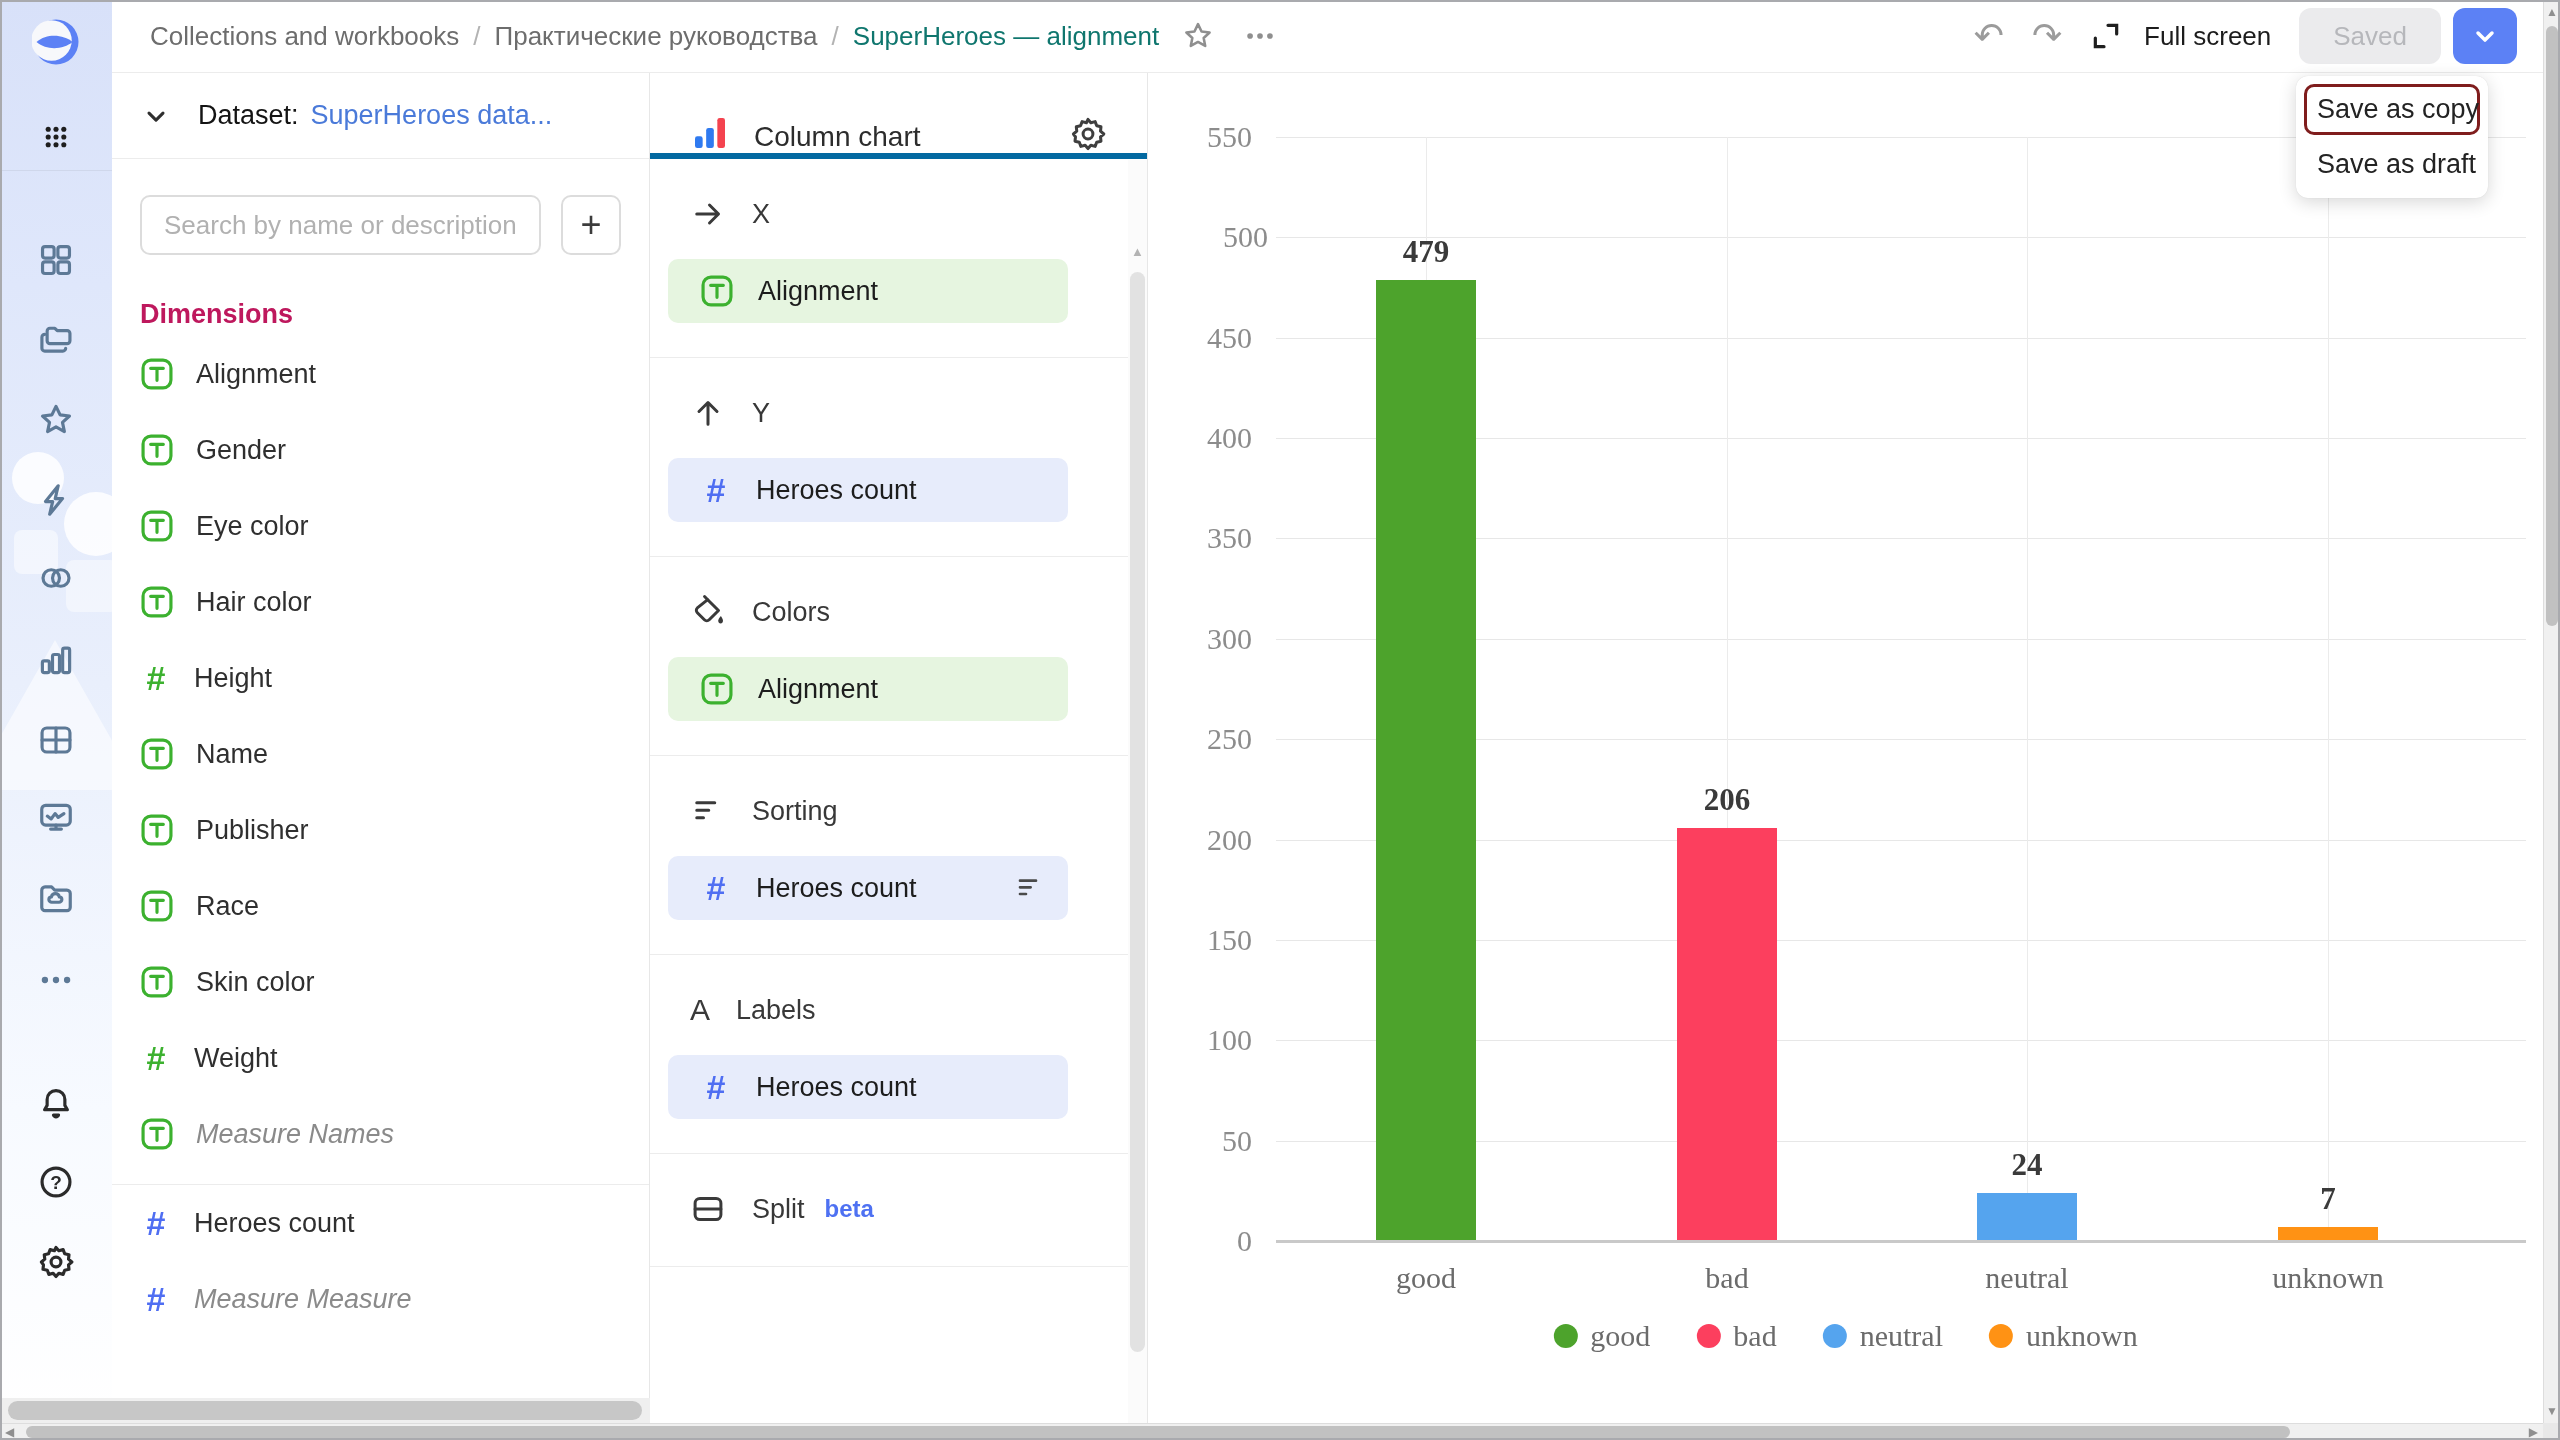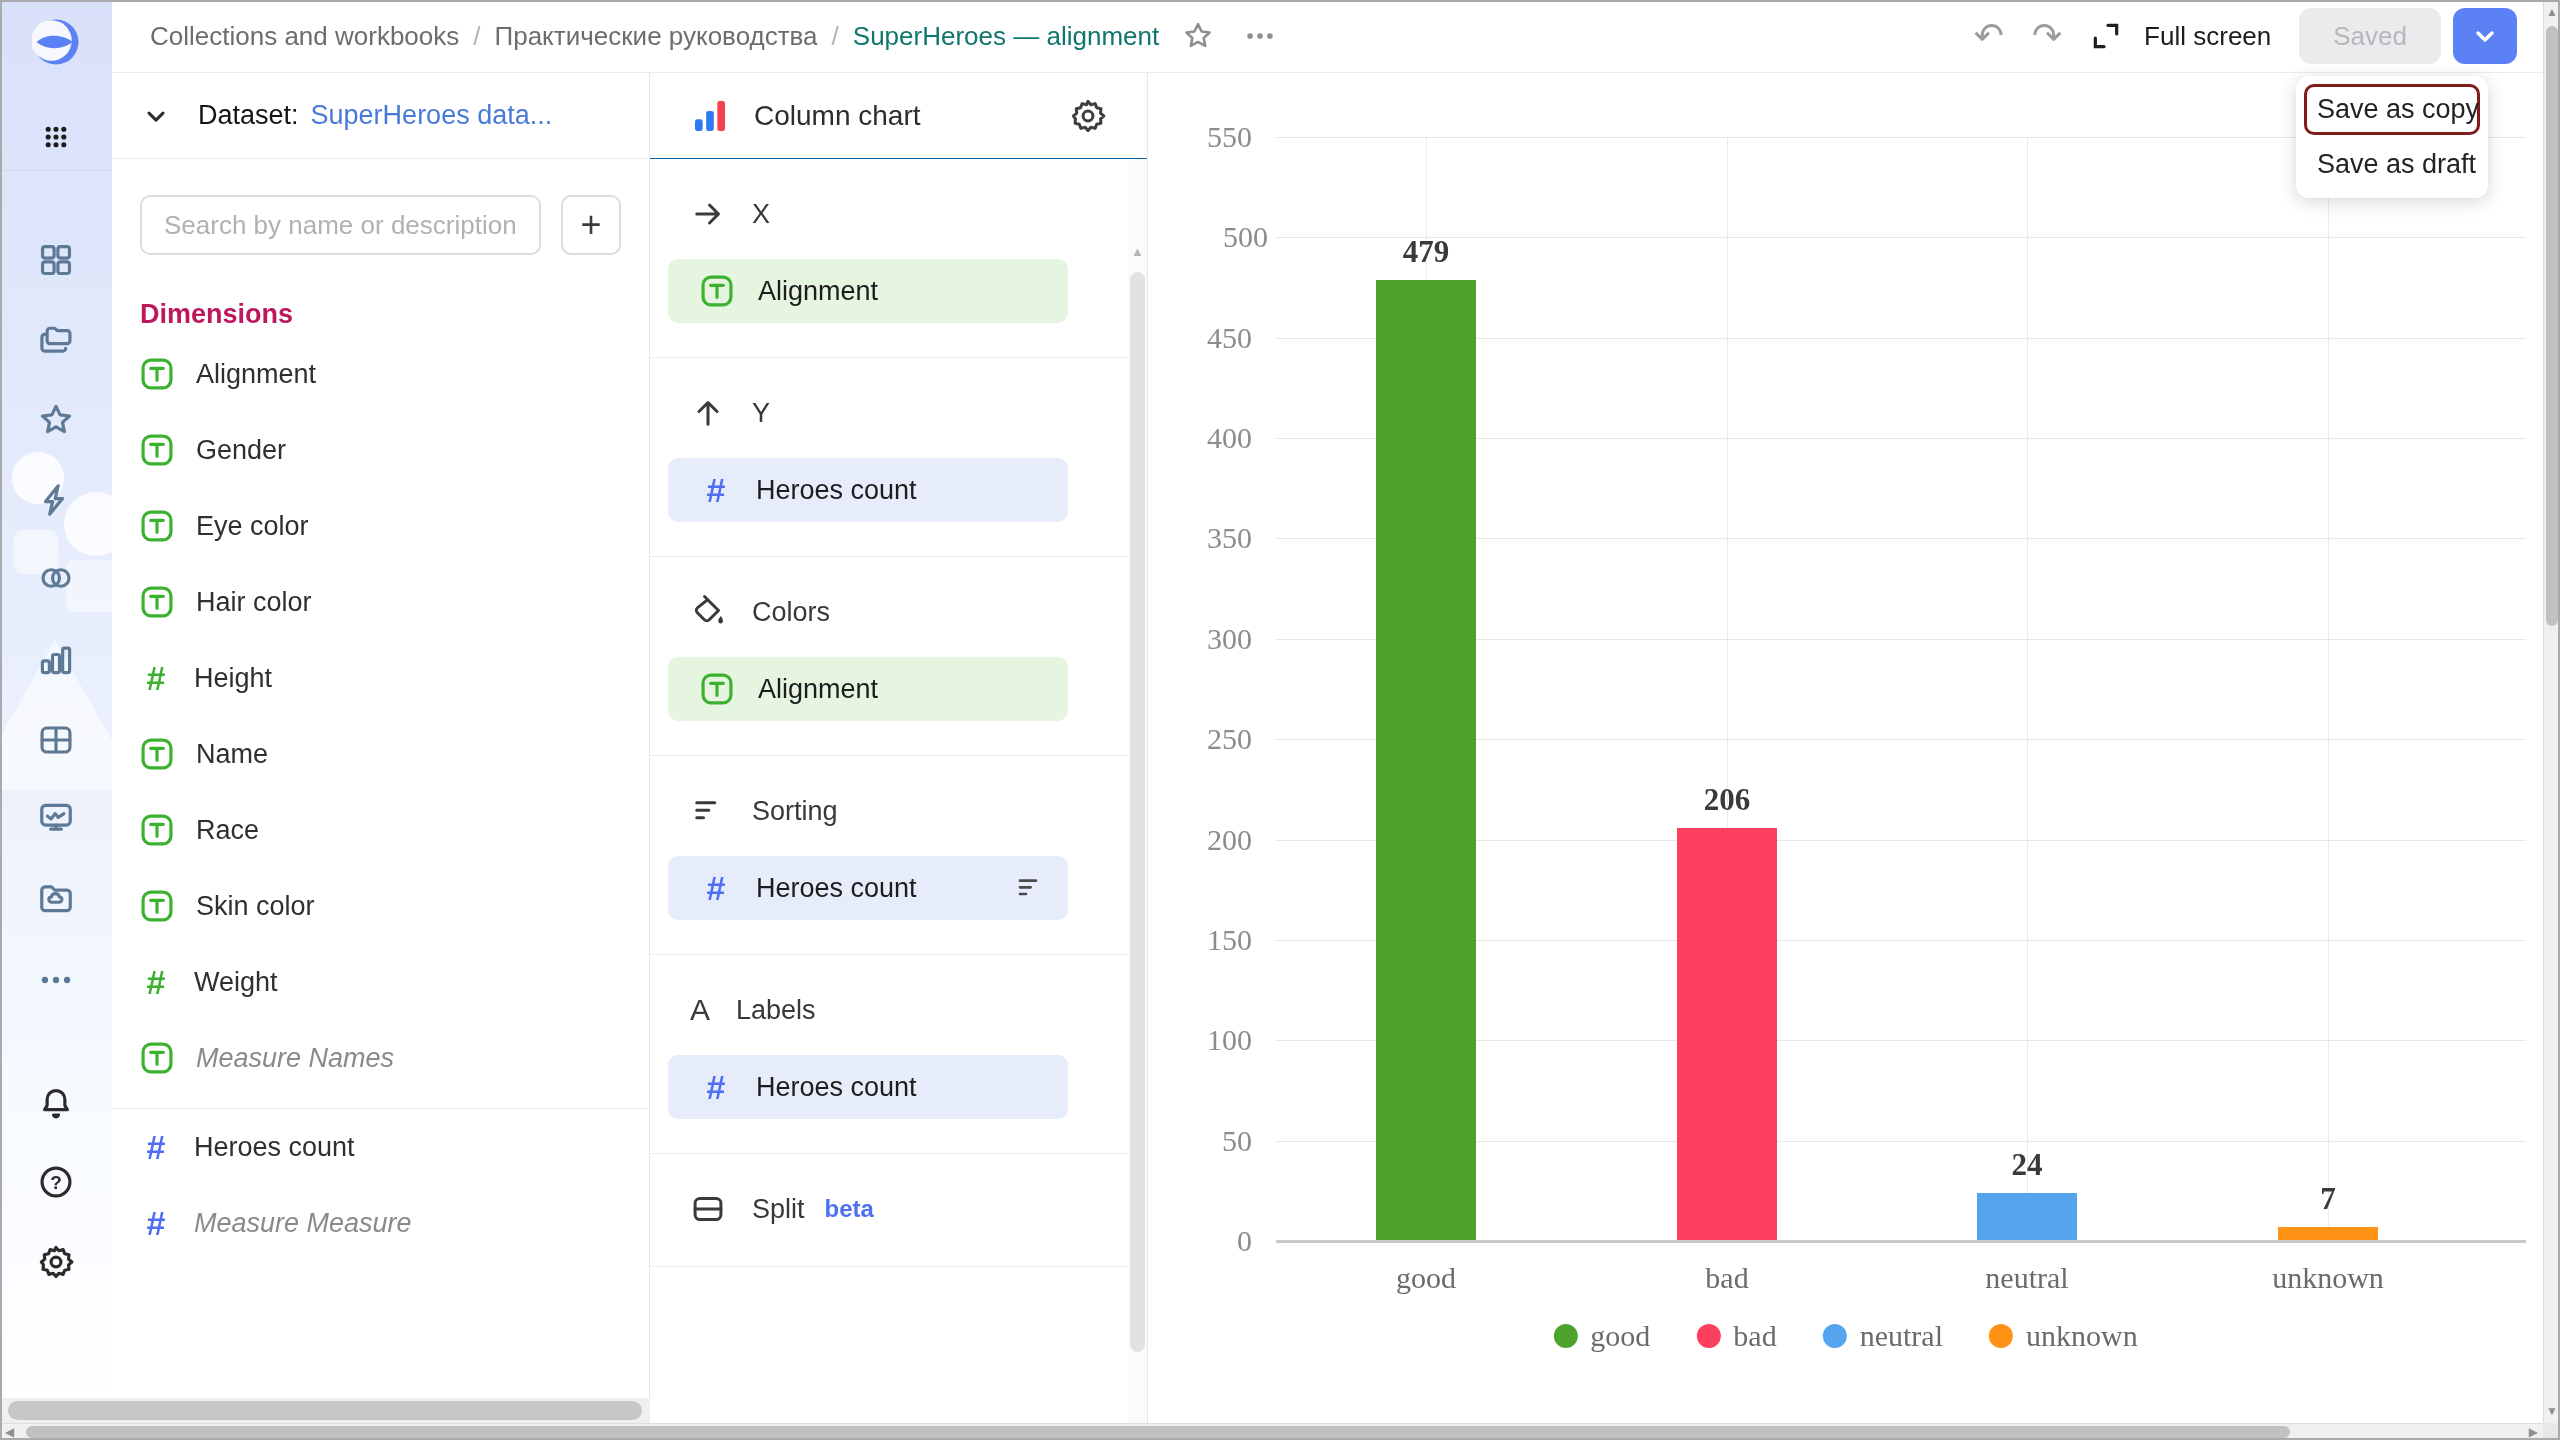--- a/index.html
+++ b/index.html
@@ -87,21 +87,21 @@
   #dim-divider { height:1px; background:#ececec; margin-top:12px; }
 
   #left-hscroll { position:absolute; left:0; top:1398px; width:650px; height:25px; background:#efefef; z-index:7; }
   #left-hscroll .thumb { position:absolute; left:8px; right:8px; top:3px; height:19px; background:#c7c7c7; border-radius:10px; }
 
   
   #config-panel {
     position:absolute; left:650px; top:73px; width:498px; height:1350px;
     background:#fff; border-right:1px solid #e7e7e7; z-index:4; overflow:hidden;
   }
-  #config-header { height:86px; border-bottom:1px solid #0369a1; display:flex; align-items:center; padding:0 40px; }
+  #config-header { height:86px; border-bottom:6px solid #0369a1; display:flex; align-items:flex-end; padding:0 40px; }
   #chart-type-label { font-size:28px; color:#2c2c2c; margin-left:24px; }
   #config-gear { margin-left:auto; }
   .cfg-section { padding:32px 0 34px 0; border-bottom:1px solid #ececec; }
   .cfg-head { display:flex; align-items:center; gap:26px; margin-left:40px; height:46px; }
   .cfg-title { font-size:27px; color:#383838; }
   .cfg-badge { font-size:24px; font-weight:bold; color:#4e71f2; margin-left:-6px; }
   .pill {
     margin:22px 18px 0 18px; width:400px; height:64px; border-radius:10px;
     display:flex; align-items:center; gap:22px; padding:0 22px 0 30px;
   }
@@ -409,20 +409,31 @@
       <div class="field-row">
         <span class="icn">
           <svg width="38" height="38" viewBox="0 0 24 24">
             <g fill="none" stroke="#3cb12f" stroke-width="2" stroke-linecap="round" stroke-linejoin="round">
               <rect x="3.2" y="3.2" width="17.6" height="17.6" rx="5"></rect>
               <path d="M8 8.4h8M12 8.4V16"></path>
             </g>
           </svg>
         </span>
         <span class="flabel">Name</span>
+      </div>
+      <div class="field-row">
+        <span class="icn">
+          <svg width="38" height="38" viewBox="0 0 24 24">
+            <g fill="none" stroke="#3cb12f" stroke-width="2" stroke-linecap="round" stroke-linejoin="round">
+              <rect x="3.2" y="3.2" width="17.6" height="17.6" rx="5"></rect>
+              <path d="M8 8.4h8M12 8.4V16"></path>
+            </g>
+          </svg>
+        </span>
+        <span class="flabel">Publisher</span>
       </div>
       <div class="field-row">
         <span class="icn">
           <svg width="38" height="38" viewBox="0 0 24 24">
             <g fill="none" stroke="#3cb12f" stroke-width="2" stroke-linecap="round" stroke-linejoin="round">
               <rect x="3.2" y="3.2" width="17.6" height="17.6" rx="5"></rect>
               <path d="M8 8.4h8M12 8.4V16"></path>
             </g>
           </svg>
         </span>

